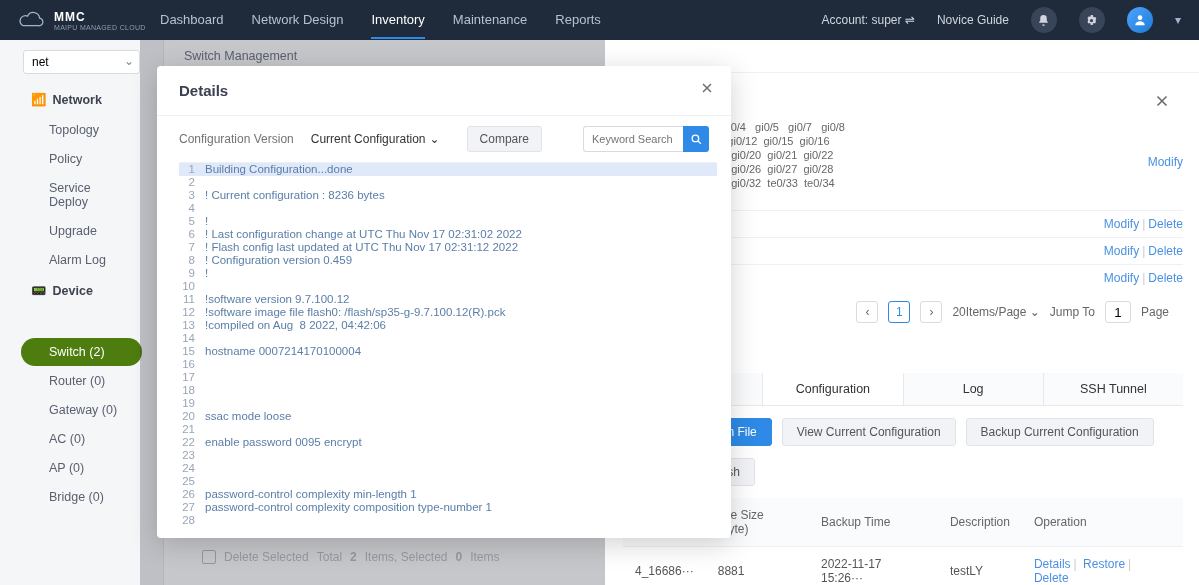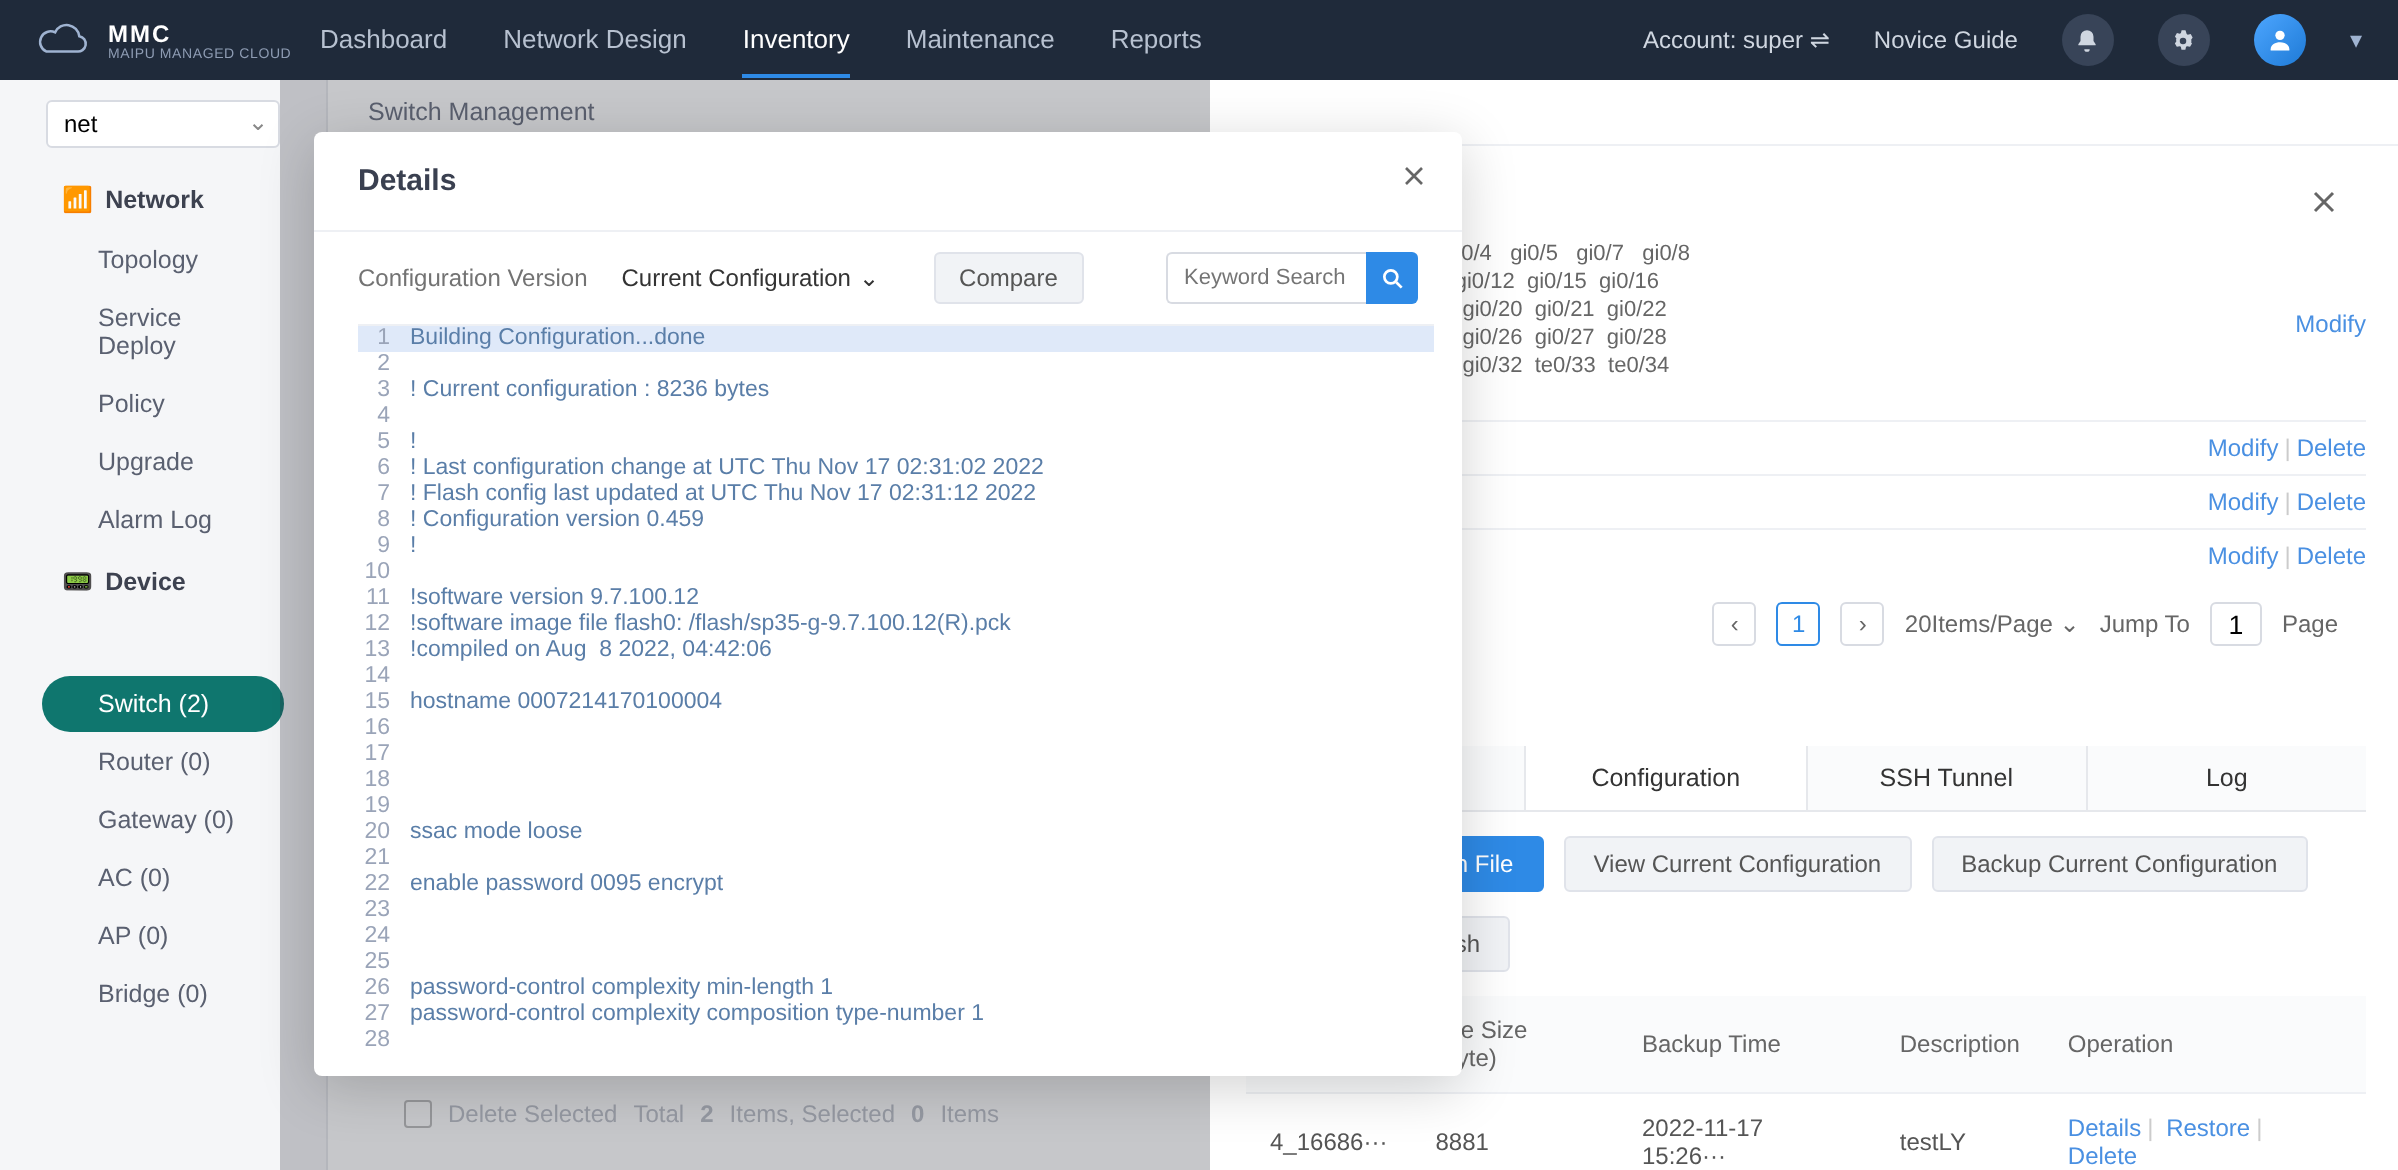--- a/index.html
+++ b/index.html
@@ -16,21 +16,21 @@
 .acct { font-size:12px; color:#cfd6e0;}
 .hdr-icon { width:26px; height:26px; border-radius:50%; background:#384458; display:flex; align-items:center; justify-content:center; color:#cfd6e0; cursor:pointer;}
 .avatar { width:26px; height:26px; border-radius:50%; background:linear-gradient(135deg,#4da6ff,#1e7ad6); display:flex; align-items:center; justify-content:center;}
 .layout { display:flex; height:calc(100% - 40px);}
 .sidebar { width:164px; background:#f5f6f8; border-right:1px solid #e6e8ec; padding:6px 21px; }
 .selectwrap { position:relative; margin:4px 2px 10px;}
 .selectwrap input { width:100%; height:24px; border:1px solid #d8dbe2; border-radius:3px; padding:0 22px 0 8px; font-size:12px; background:#fff;}
 .selectwrap .chev { position:absolute; right:6px; top:4px; color:#888;}
 .group { padding:8px 10px; font-weight:600; color:#3d4250; display:flex; align-items:center; gap:6px; font-size:12.5px;}
 .leaf { padding:7px 10px 7px 28px; color:#5a6070; cursor:pointer; font-size:12.5px; border-radius:4px; margin:1px 0;}
-.leaf.active { background:#0f766e; color:#fff; border-radius:14px;margin-top:32px;}
+.leaf.active { background:#4d7c0f; color:#fff; border-radius:14px;margin-top:32px;}
 .main { flex:1; background:#fff; position:relative;}
 .crumb { padding:9px 20px; font-size:12.5px; color:#6a7080; border-bottom:1px solid #eef0f4;}
 .btnrow { display:flex; gap:10px; padding:12px 8px;}
 .btn { background:#f1f3f6; border:1px solid #e0e3ea; color:#555; padding:6px 14px; border-radius:3px; font-size:12px; cursor:pointer;}
 .btn.prim { background:#2e8ae6; border-color:#2e8ae6; color:#fff;}
 .tbl { width:100%; border-collapse:collapse;}
 .tbl th,.tbl td { text-align:left; padding:10px 12px; font-size:12px; border-bottom:1px solid #eef0f4; color:#555;}
 .tbl th { background:#fafbfc; font-weight:500; color:#666;}
 .link { color:#4a90e2; cursor:pointer;}
 .sep { color:#ccc; margin:0 3px;}
@@ -118,22 +118,22 @@
   <div class="sidebar">
     <div class="selectwrap">
       <input value="net" style="">
       <span class="chev">⌄</span>
     </div>
     <div class="group">
         <span>📶</span>
         <span>Network</span>
       </div>
     <div class="leaf">Topology</div>
+    <div class="leaf">Policy</div>
     <div class="leaf">Service Deploy</div>
-    <div class="leaf">Policy</div>
     <div class="leaf">Upgrade</div>
     <div class="leaf">Alarm Log</div>
     <div class="group">
         <span>📟</span>
         <span>Device</span>
       </div>
     <div class="leaf active">Switch (2)</div>
     <div class="leaf">Router (0)</div>
     <div class="leaf">Gateway (0)</div>
     <div class="leaf">AC (0)</div>
@@ -177,22 +177,22 @@
         <span class="pgbtn">›</span>
         <span><span>20Items/Page</span> ⌄</span>
         <span>Jump To</span>
         <input class="jumpin" value="1" style="">
         <span>Page</span>
       </div>
 
       <div class="cfgtabs">
         <div class="cfgtab">Alarm</div>
         <div class="cfgtab active">Configuration</div>
+        <div class="cfgtab">Log</div>
         <div class="cfgtab">SSH Tunnel</div>
-        <div class="cfgtab">Log</div>
       </div>
 
       <div class="btnrow">
         <span class="btn prim">ad Configuration File</span>
         <span class="btn">View Current Configuration</span>
         <span class="btn">Backup Current Configuration</span>
       </div>
       <div class="btnrow" style="padding-top:0;">
         <span class="btn">ile</span>
         <span class="btn">Refresh</span>

